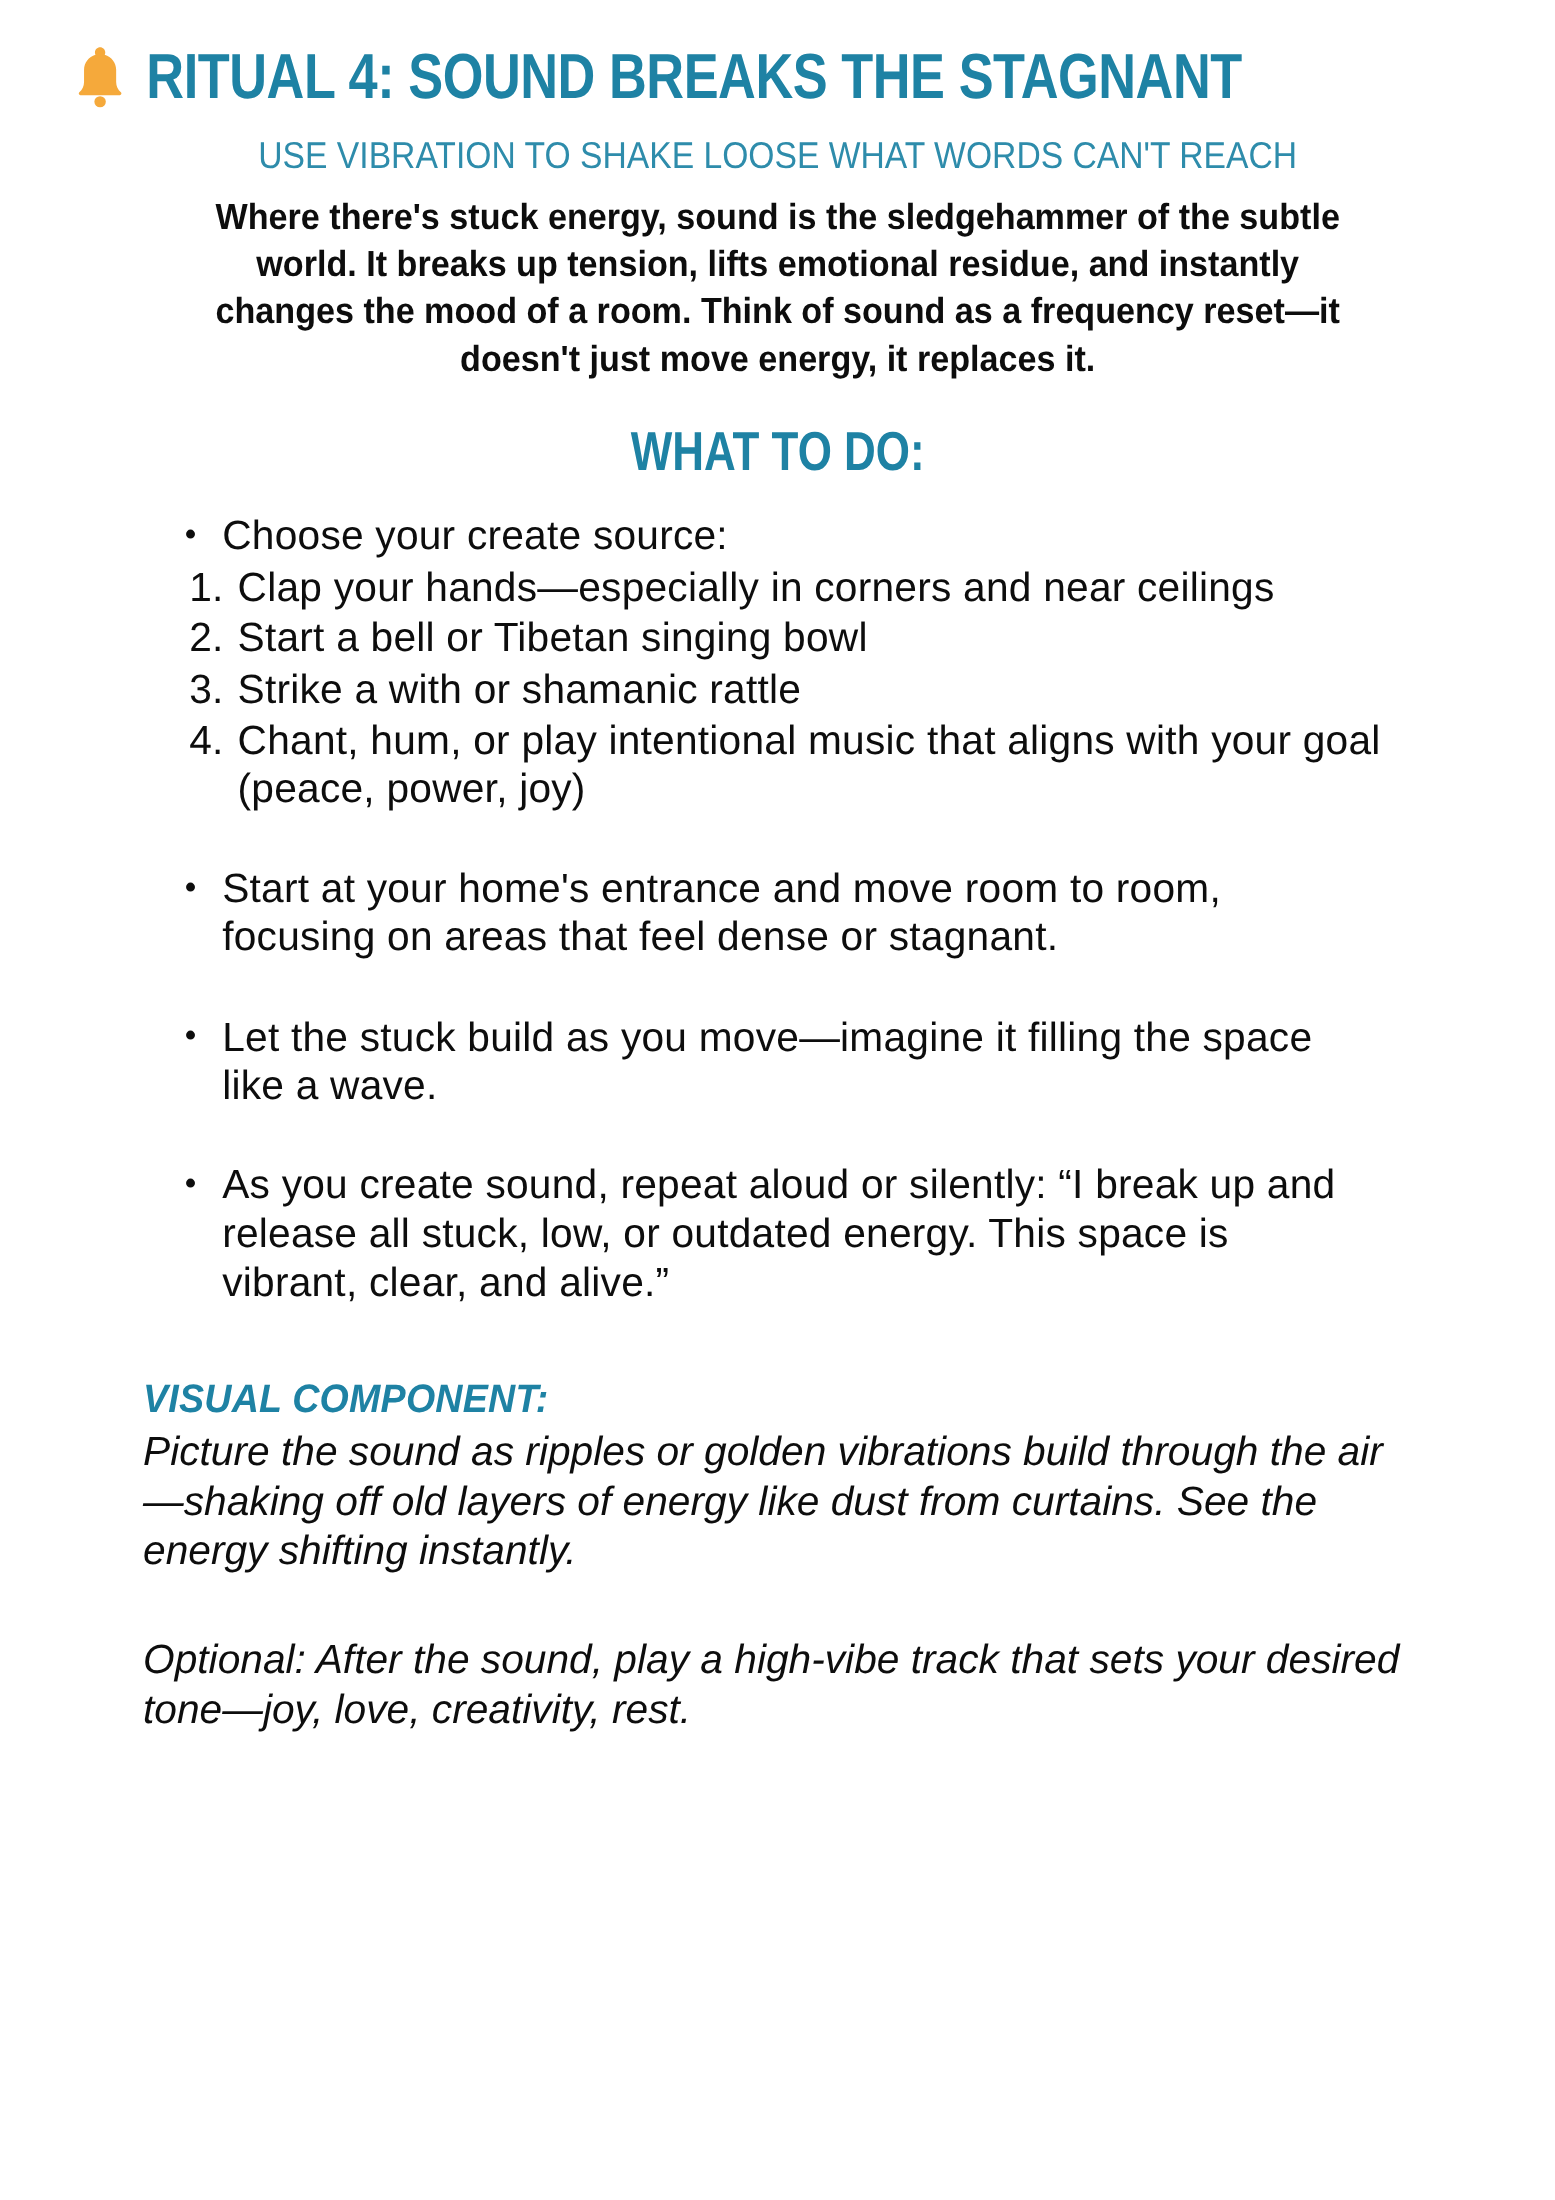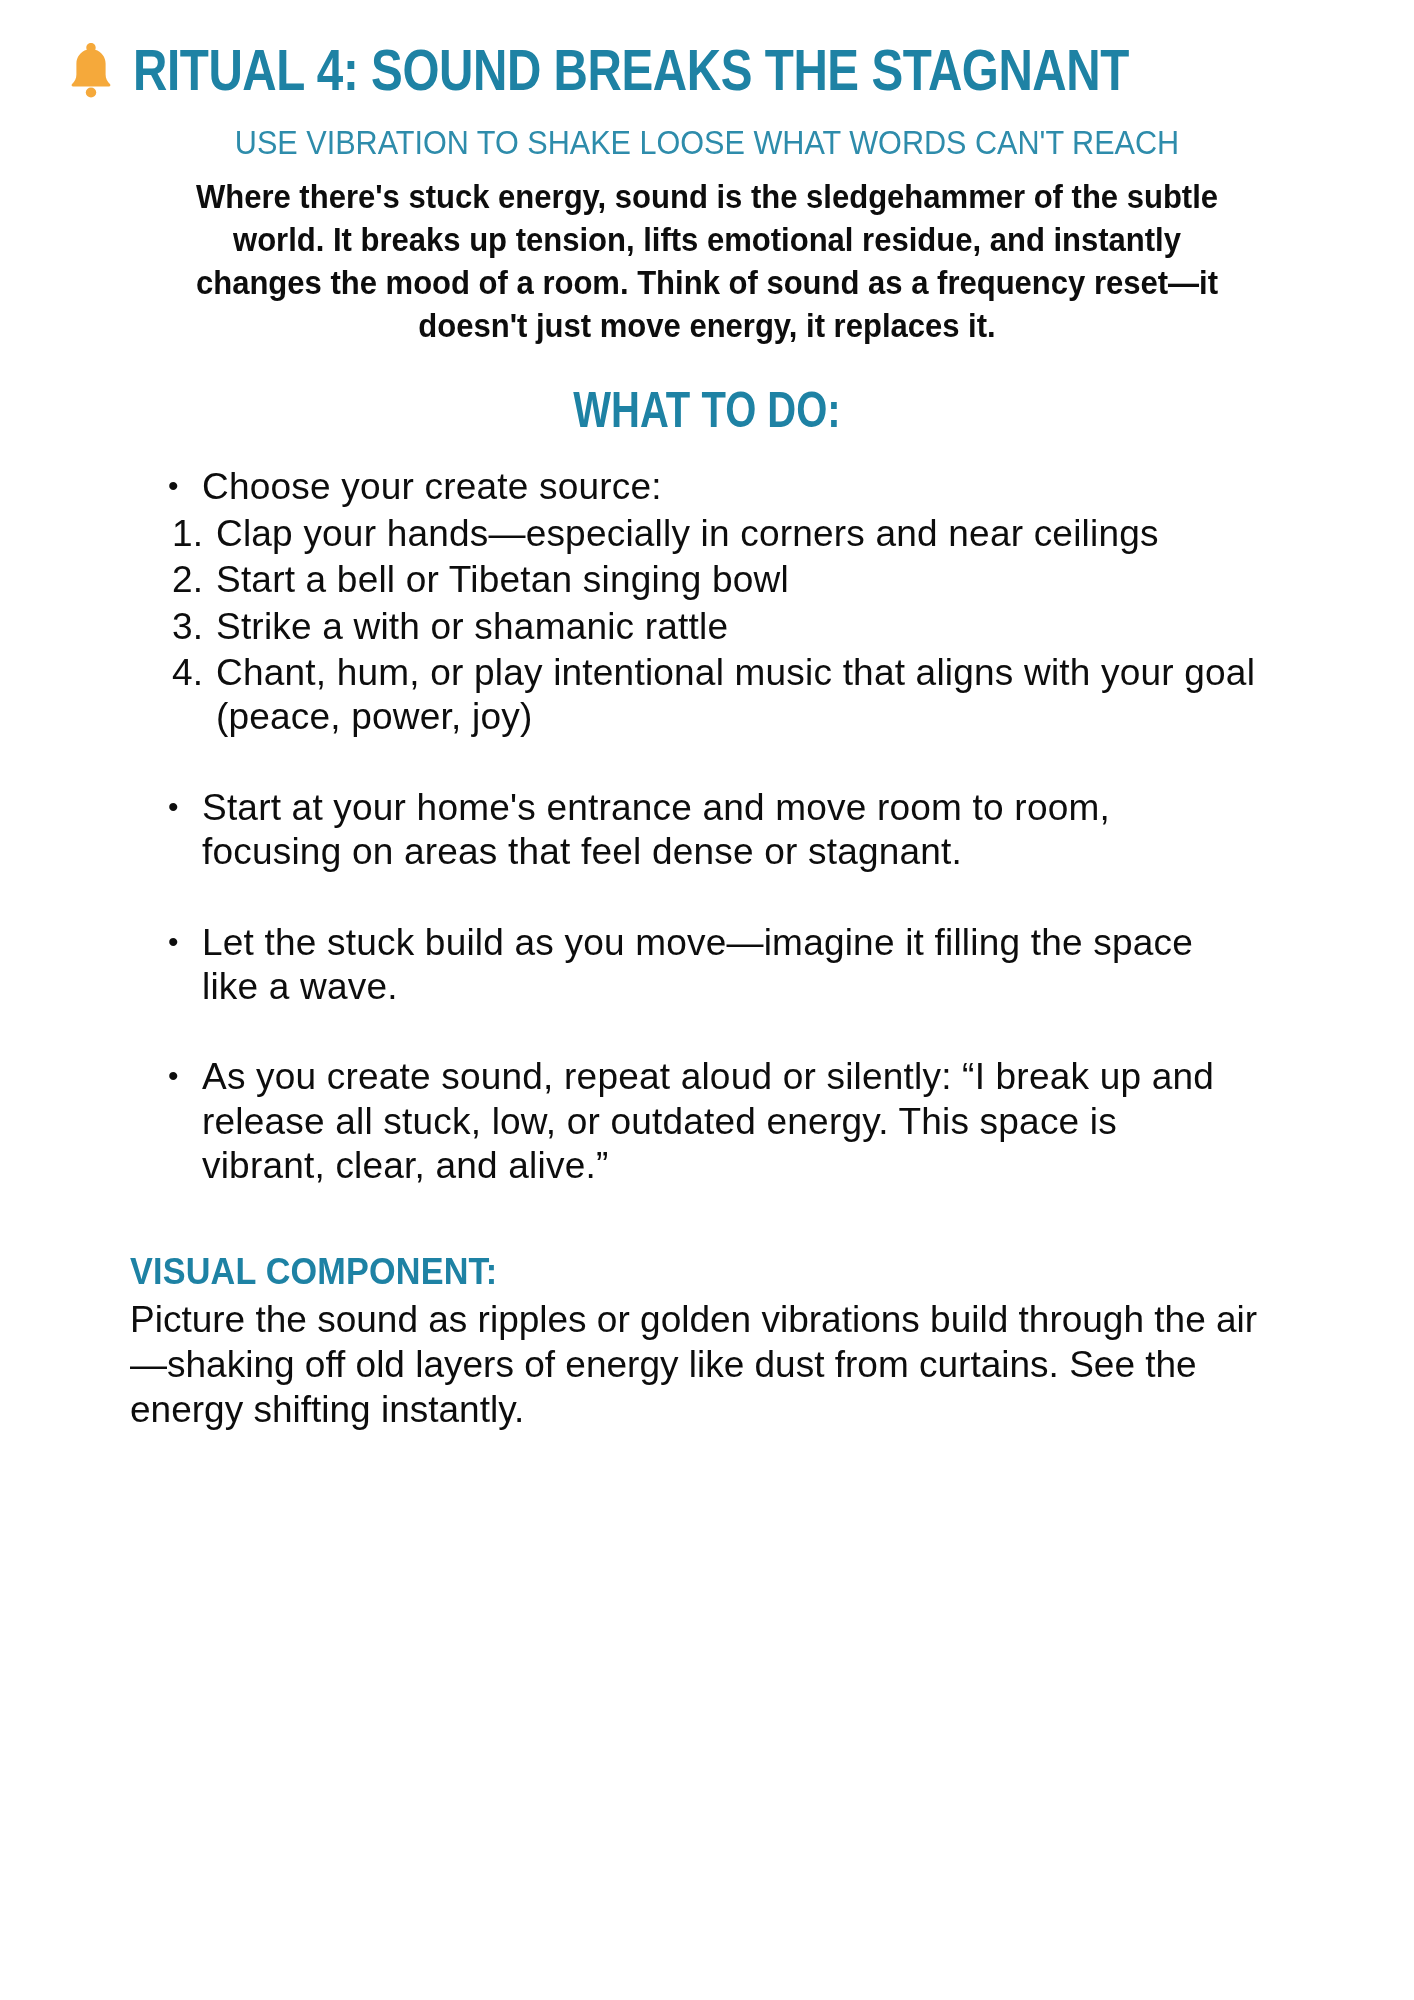--- a/index.html
+++ b/index.html
@@ -130,20 +130,21 @@
 
   .spaced-bullets .bullet-item {
     margin-top: 46px;
     padding-right: 40px;
   }
 
   
   .lower {
     margin-top: 62px;
     padding-left: 0px;
+    font-style: italic;
   }
   .visual-heading {
     font-family: "Liberation Sans Narrow", "Liberation Sans", sans-serif;
     font-weight: 700;
     font-size: 36px;
     color: #1E82A4;
     letter-spacing: 0.2px;
     transform: scaleX(0.95);
     transform-origin: left center;
   }
@@ -219,15 +220,16 @@
         <span class="marker">•</span>
         <span class="item-text">As you create sound, repeat aloud or silently: “I break up and release all stuck, low, or outdated energy. This space is vibrant, clear, and alive.”</span>
       </div>
     </div>
 
   </div>
 
   <div class="lower">
     <div class="visual-heading">VISUAL COMPONENT:</div>
     <div class="lower-para">Picture the sound as ripples or golden vibrations build through the air—shaking off old layers of energy like dust from curtains. See the energy shifting instantly.</div>
+    <div class="lower-para optional">Optional: After the sound, play a high-vibe track that sets your desired tone—joy, love, creativity, rest.</div>
   </div>
 
 </div>
 
 </body></html>

